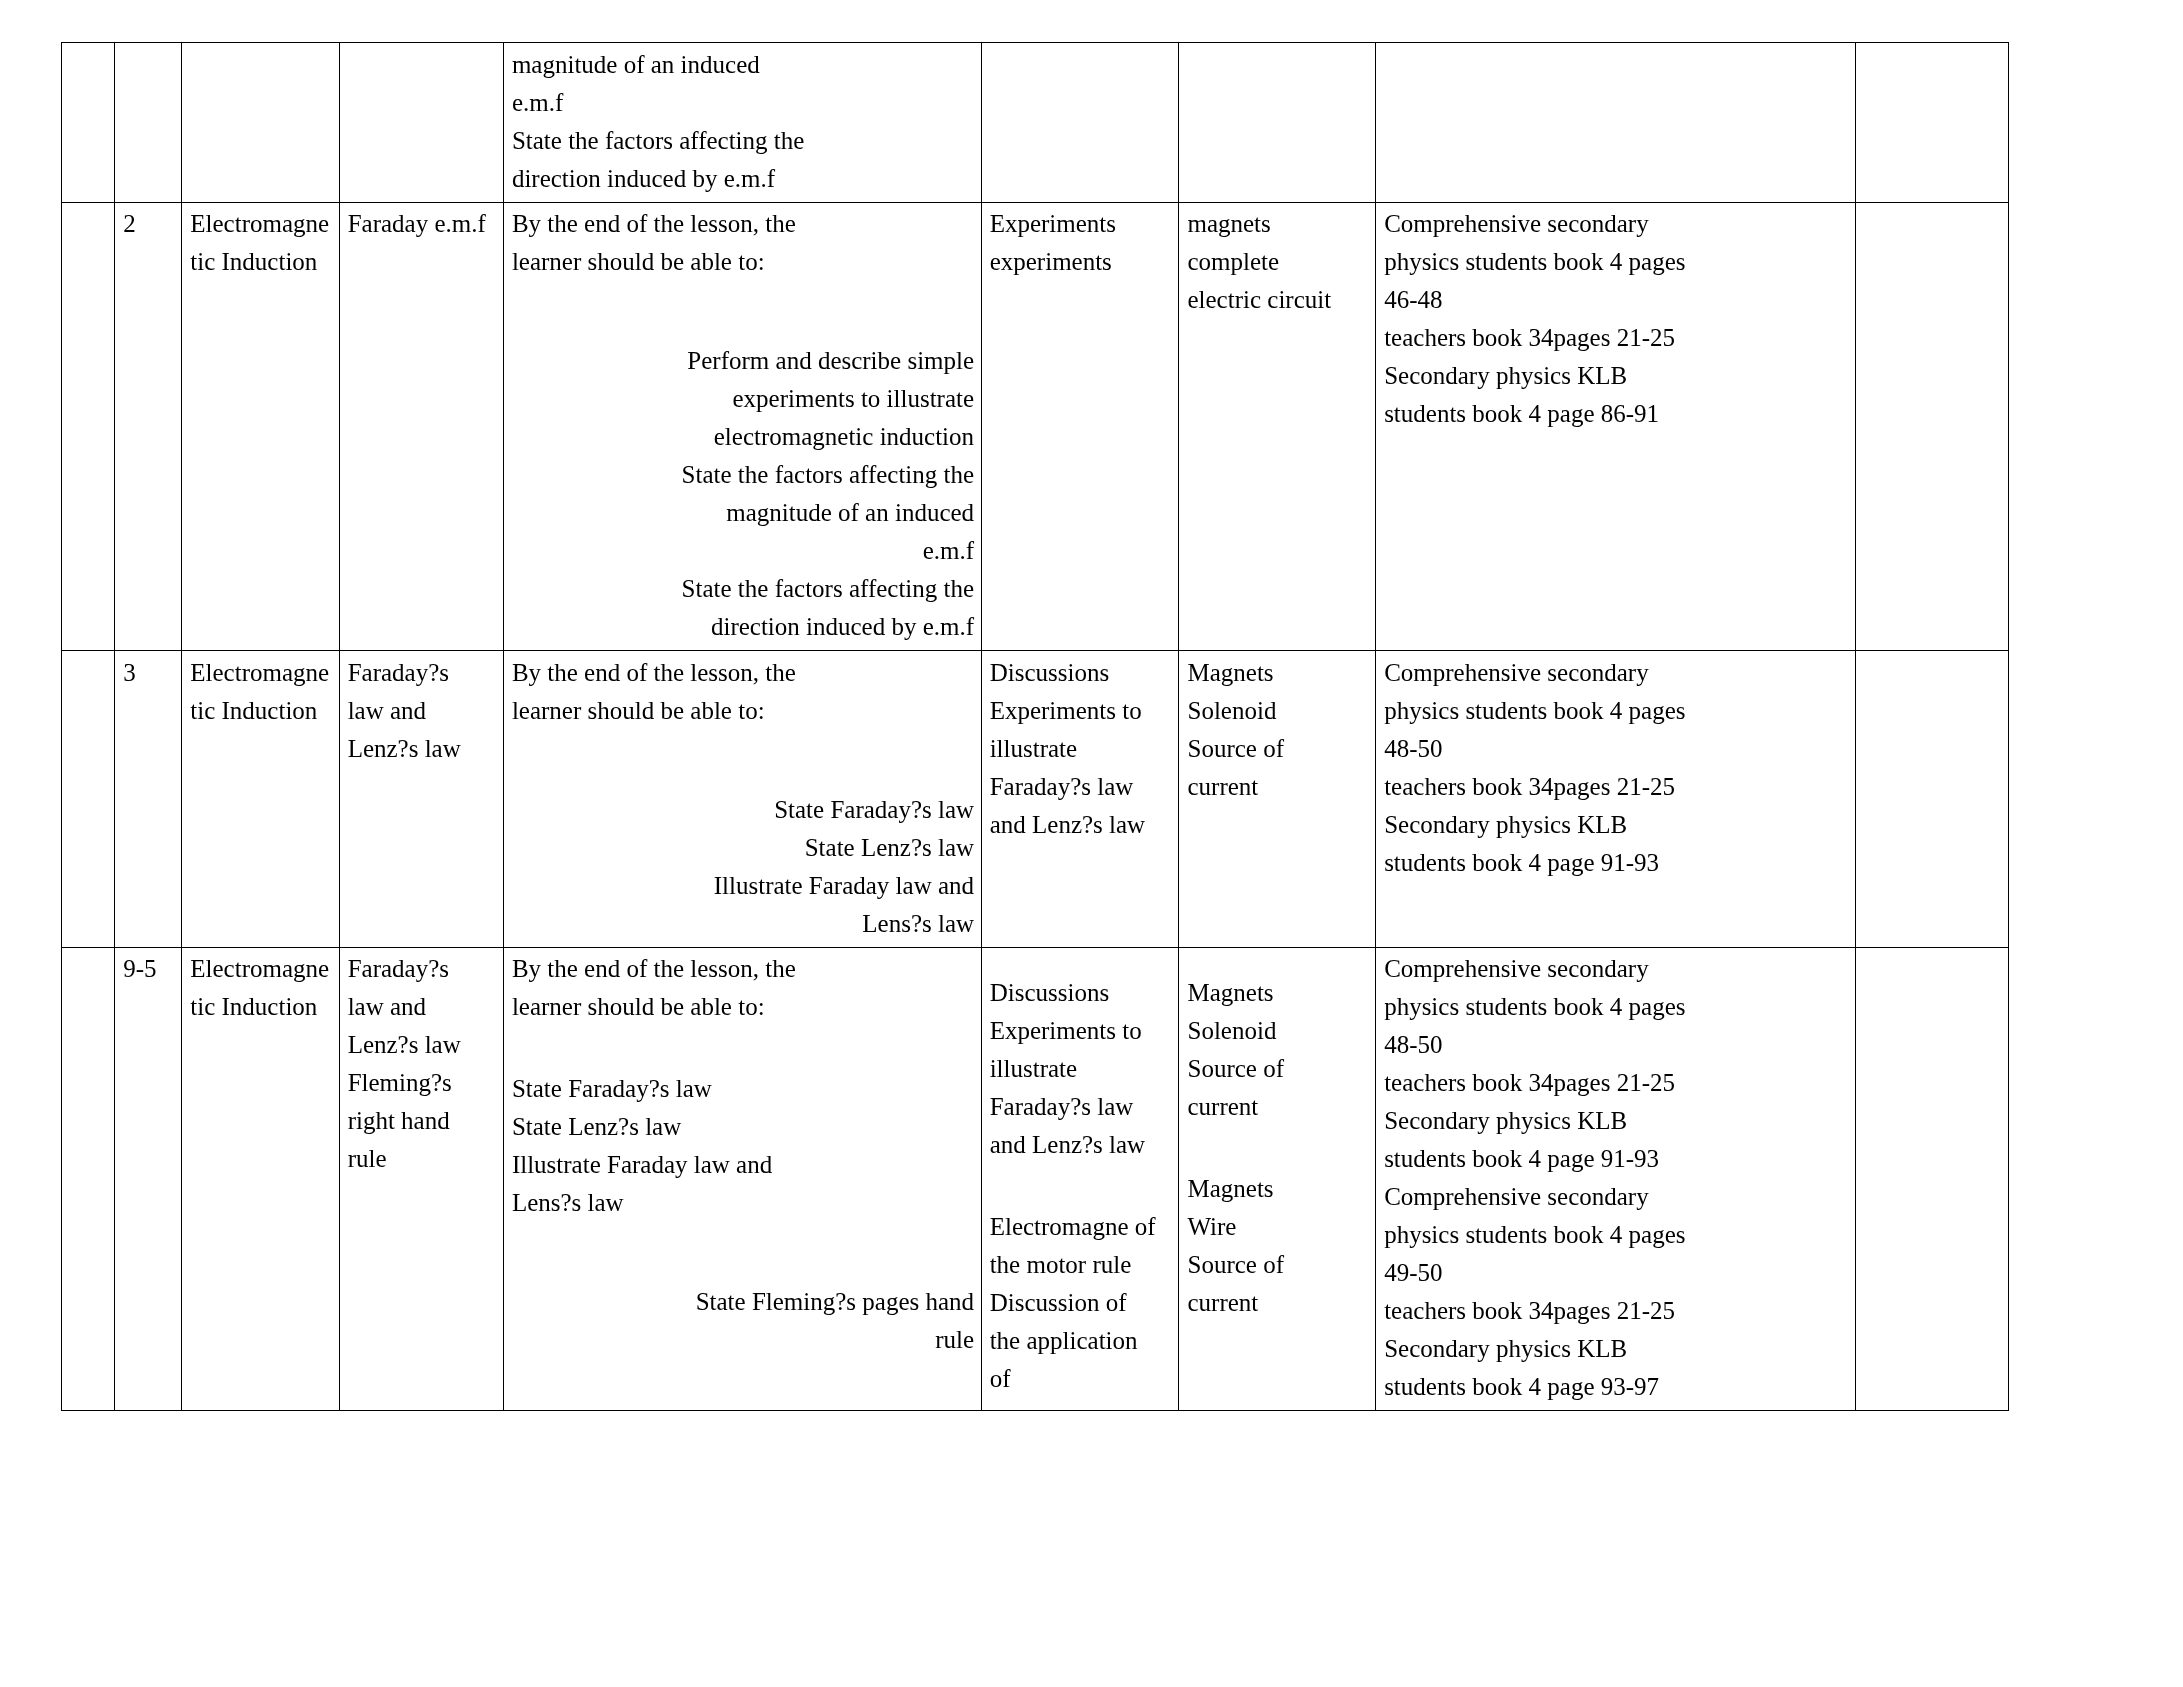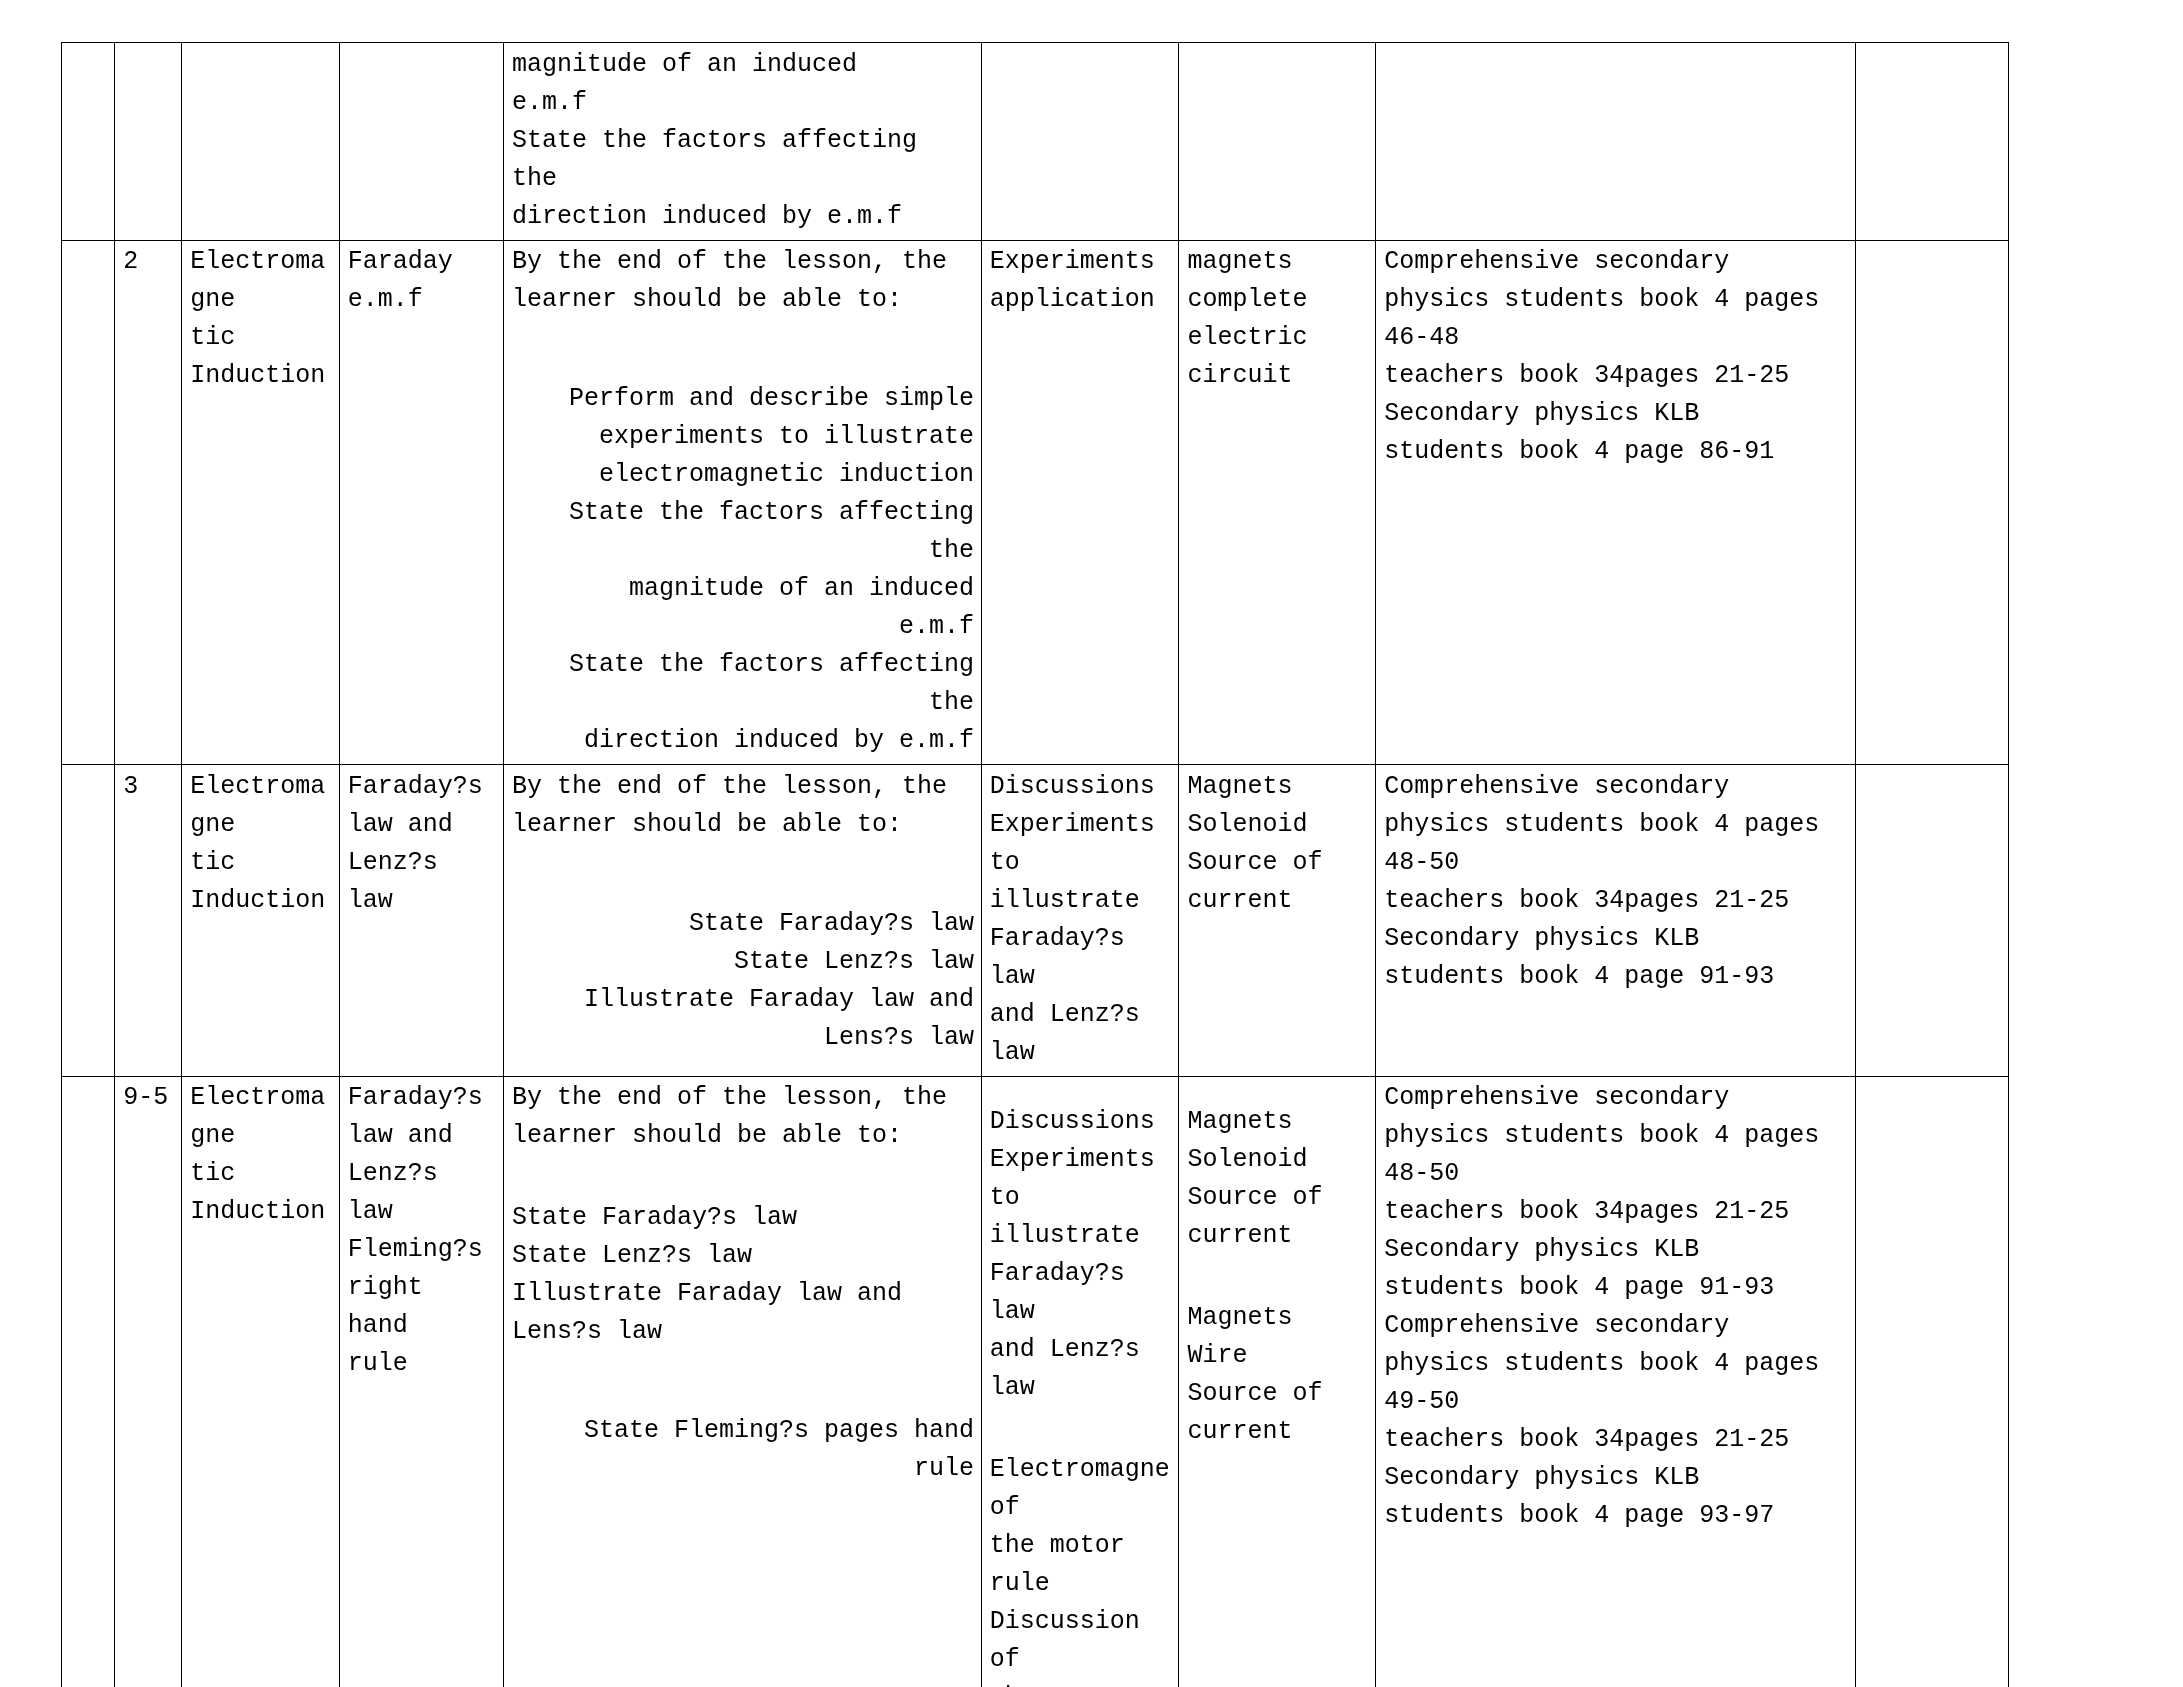--- a/index.html
+++ b/index.html
@@ -15,21 +15,20 @@
     overflow: hidden;
   }
 
   .page {
     position: relative;
     width: 2183px;
     height: 1232px;
     background: #ffffff;
     box-sizing: border-box;
     padding: 42px 0 0 0;
-    font-family: Liberation Mono, monospace;
   }
 
   table.scheme {
     border-collapse: collapse;
     table-layout: fixed;
     margin-left: 61px;
     width: 1948px;
     font-size: 25px;
     line-height: 1.52;
   }
@@ -111,21 +110,21 @@
           <div class="cell-lines pad-top-lg">Perform and describe simple
 experiments to illustrate
 electromagnetic induction
 State the factors affecting the
 magnitude of an induced
 e.m.f
 State the factors affecting the
 direction induced by e.m.f</div>
         </td>
         <td class="cell-lines pad-top-sm">Experiments
-application</td>
+experiments</td>
         <td class="cell-lines pad-top-sm">magnets
 complete
 electric circuit</td>
         <td class="cell-lines">Comprehensive secondary
 physics students book 4 pages
 46-48
 teachers book 34pages 21-25
 Secondary physics KLB
 students book 4 page 86-91</td>
         <td class="blank-cell"></td>

